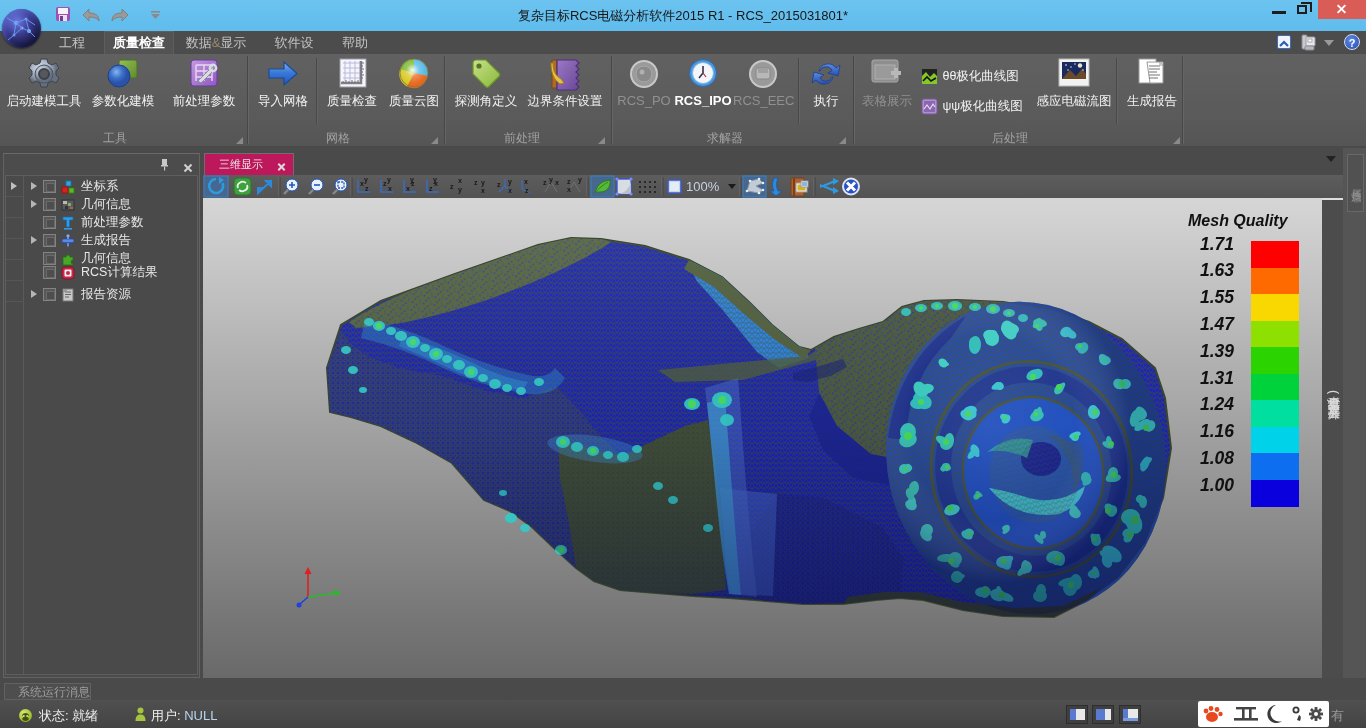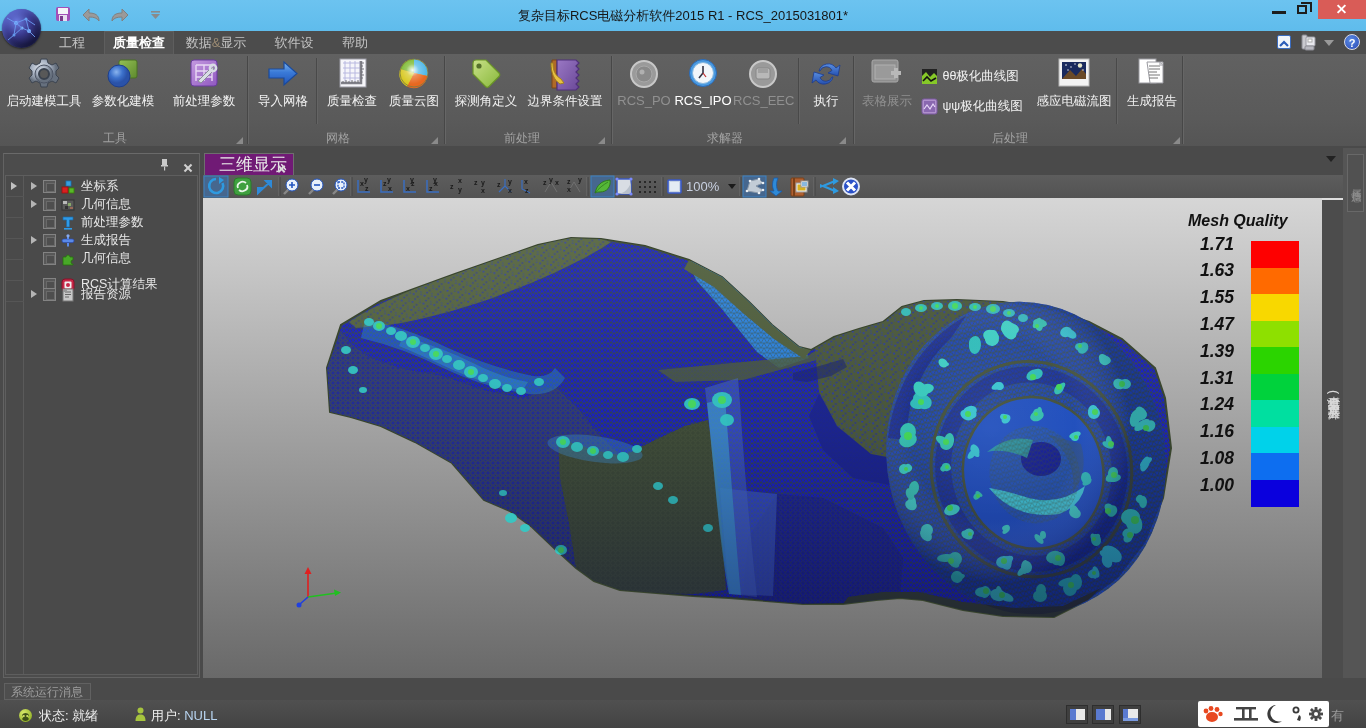--- a/index.html
+++ b/index.html
@@ -45,40 +45,40 @@
 #lgut{position:absolute;left:0;top:0;width:18px;height:100%;border-right:1px solid #5a5a5a}
 .gcell{position:absolute;left:0;width:18px;border-bottom:1px solid #565656}
 .trow{position:absolute;left:19px;width:173px;height:18px}
 .texp{position:absolute;left:6px;top:4px;width:0;height:0;border-left:6px solid #b5b5b5;border-top:4.5px solid transparent;border-bottom:4.5px solid transparent}
 .tchk{position:absolute;left:18px;top:2px;width:13px;height:13px;background:#585858;border:1px solid #838383}
 .tchk:before{content:"";position:absolute;left:2px;top:2px;width:7px;height:7px;background:#4e4e4e;border:1px solid #6a6a6a}
 .tico{position:absolute;left:36px;top:2px;width:14px;height:14px}
 .tlab{position:absolute;left:56px;top:0;height:18px;line-height:17px;font-size:12.5px;color:#e8e8e8;white-space:nowrap}
 
 #vtabbar{position:absolute;left:203px;top:0;width:1163px;height:27px}
-#vtab{position:absolute;left:1px;top:5px;width:90px;height:22px;background:#701a75;border:1px solid #6e6e6e;border-bottom:none;color:#e8e8e8;font-size:17px;line-height:21px;text-align:left;padding-left:14px}
+#vtab{position:absolute;left:1px;top:5px;width:90px;height:22px;background:#be185d;border:1px solid #6e6e6e;border-bottom:none;color:#e8e8e8;font-size:11px;line-height:21px;text-align:left;padding-left:14px}
 #vtabx{position:absolute;left:73px;top:3px}#vtabx .xx:before,#vtabx .xx:after{background:#dadada;width:9px;top:4px}
 #vtbarrow{position:absolute;left:1123px;top:8px;width:0;height:0;border-left:5px solid transparent;border-right:5px solid transparent;border-top:6px solid #222}
 
 #vtool{position:absolute;left:203px;top:27px;width:1140px;height:23px;background:linear-gradient(#5d5d5d,#535353)}
 
 #vp{position:absolute;left:203px;top:50px;width:1119px;height:480px;background:linear-gradient(#d6d6d6,#696969)}
 #vp svg{position:absolute;left:0;top:0}
 
 #legend{position:absolute;left:985px;top:14px;width:120px}
 #lgt{font-style:italic;font-weight:bold;font-size:16px;color:#111;letter-spacing:0px}
 .lgv{position:absolute;right:74px;top:0;font-style:italic;font-weight:bold;font-size:17.5px;color:#111}
 .lgc{position:absolute;left:63px;top:3px;width:48px;height:27px}
 
 #rstrip{position:absolute;left:1322px;top:50px;width:21px;height:480px;background:#4c4c4c;border-top:2px solid #dedede}
 #rstriptext{position:absolute;left:3px;top:186px;writing-mode:vertical-rl;font-size:12.5px;color:#dadada;letter-spacing:1px}
 #rcol{position:absolute;left:1343px;top:0;width:23px;height:530px;background:#555}
 #rtab{position:absolute;left:4px;top:6px;width:17px;height:58px;background:#515151;border:1px solid #686868;writing-mode:vertical-rl;color:#8e8e8e;font-size:10px;text-align:center;letter-spacing:1px}
 
-#msgtab{position:absolute;left:4px;top:535px;width:87px;height:17px;background:#4e4e4e;border:1px solid #616161;color:#9e9e9e;font-size:12px;line-height:16px;padding-left:6px}
+#msgtab{position:absolute;left:4px;top:535px;width:87px;height:17px;background:#4e4e4e;border:1px solid #616161;color:#9e9e9e;font-size:12px;line-height:16px;padding-left:13px}
 
 #statusbar{position:absolute;left:0;top:700px;width:1366px;height:28px;background:linear-gradient(#505050,#434343)}
 #stico{position:absolute;left:19px;top:9px;width:13px;height:13px;border-radius:50%;background:radial-gradient(circle at 35% 30%,#d8e86a,#9ab82e 70%,#7a9a20);}
 #sttext{position:absolute;left:39px;top:7px;font-size:13px;color:#f0f0f0}
 #usrico{position:absolute;left:135px;top:7px;width:11px;height:15px}
 #usrtext{position:absolute;left:151px;top:7px;font-size:13px;color:#f0f0f0}
 #usrnull{color:#b8d4f0}
 .lbt{position:absolute;top:5px;width:22px;height:19px;background:#3f3f3f;border:1px solid #2e2e2e}
 #xxg{position:absolute;left:1203px;top:7px;font-size:13px;color:#ddd}
 #ime{position:absolute;left:1198px;top:1px;width:131px;height:26px;background:#fff;border-radius:2px}
@@ -273,21 +273,21 @@
     </svg>
     <div class="rlb dis" style="font-size:13px">RCS_PO</div>
   </div>
   <div class="rbtn" style="left:673px;width:60px">
     <svg width="30" height="34" viewBox="0 0 30 34">
       <circle cx="15" cy="16" r="13.5" fill="#4a9ae0" stroke="#2a6ab8"></circle>
       <circle cx="15" cy="16" r="10.5" fill="#f2f6fa" stroke="#88b8e0"></circle>
       <path d="M15 9 L15 16 L11 21" stroke="#334" stroke-width="1.6" fill="none"></path>
       <path d="M15 16 L18 20" stroke="#c03030" stroke-width="1.2"></path>
     </svg>
-    <div class="rlb" style="font-weight:normal;font-size:13px;color:#fff">RCS_IPO</div>
+    <div class="rlb" style="font-weight:bold;font-size:13px;color:#fff">RCS_IPO</div>
   </div>
   <div class="rbtn" style="left:733px;width:60px">
     <svg width="30" height="34" viewBox="0 0 30 34">
       <circle cx="15" cy="17" r="13" fill="#9a9a9a" stroke="#c8c8c8" stroke-width="2"></circle>
       <rect x="8" y="11" width="14" height="11" rx="2" fill="#b8b8b8" stroke="#888"></rect>
       <path d="M10 13 h10 M10 15 h10" stroke="#888" stroke-width="1"></path>
     </svg>
     <div class="rlb dis" style="font-size:13px">RCS_EEC</div>
   </div>
   <div class="rbtn" style="left:801px;width:50px">
@@ -432,21 +432,21 @@
           </svg>
         <div class="tlab">生成报告</div>
         </div>
       <div class="trow" style="top:74px">
           <div class="tchk"></div>
         <svg class="tico" viewBox="0 0 14 14">
             <path d="M2 5 h3 a2 2 0 1 1 4 0 h3 v3 a2 2 0 1 0 0 4 v1 H2 Z" fill="#48a828" stroke="#2a7010" stroke-width=".8"></path>
           </svg>
         <div class="tlab">几何信息</div>
         </div>
-      <div class="trow" style="top:100px">
+      <div class="trow" style="top:88px">
           <div class="tchk"></div>
         <svg class="tico" viewBox="0 0 14 14">
             <rect x="1" y="1" width="12" height="12" rx="3" fill="#c82848" stroke="#8a1028"></rect>
             <rect x="3.5" y="3.5" width="7" height="7" rx="1" fill="#f0f0f0"></rect>
             <circle cx="7" cy="7" r="2" fill="#c82848"></circle>
           </svg>
         <div class="tlab">RCS计算结果</div>
         </div>
       <div class="trow" style="top:110px">
           <div class="texp"></div>

